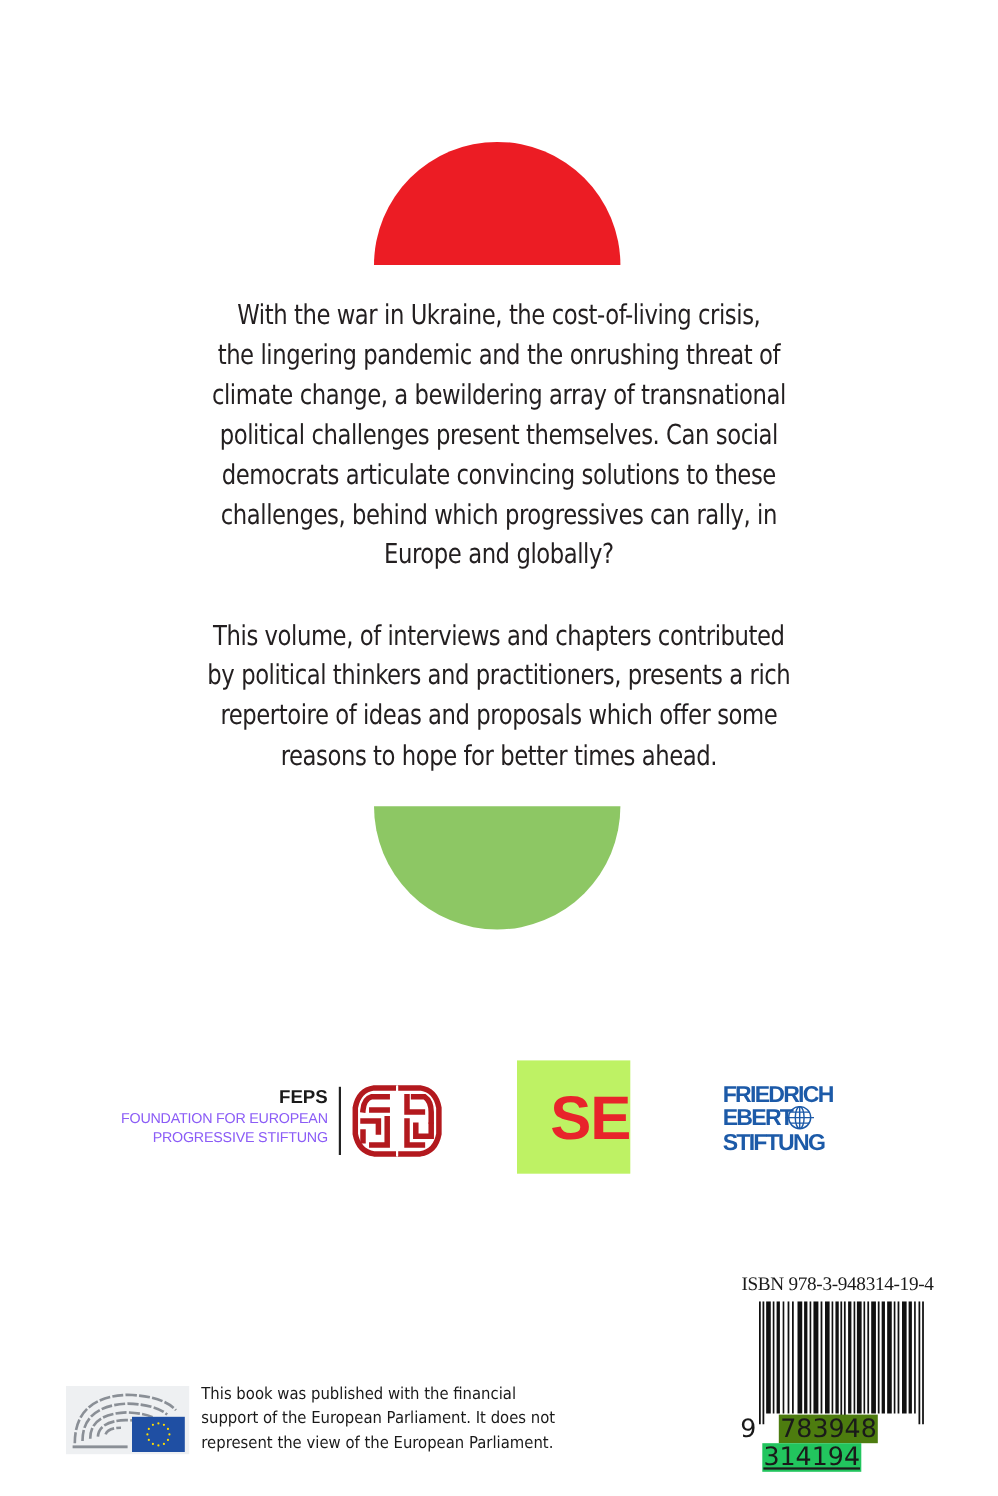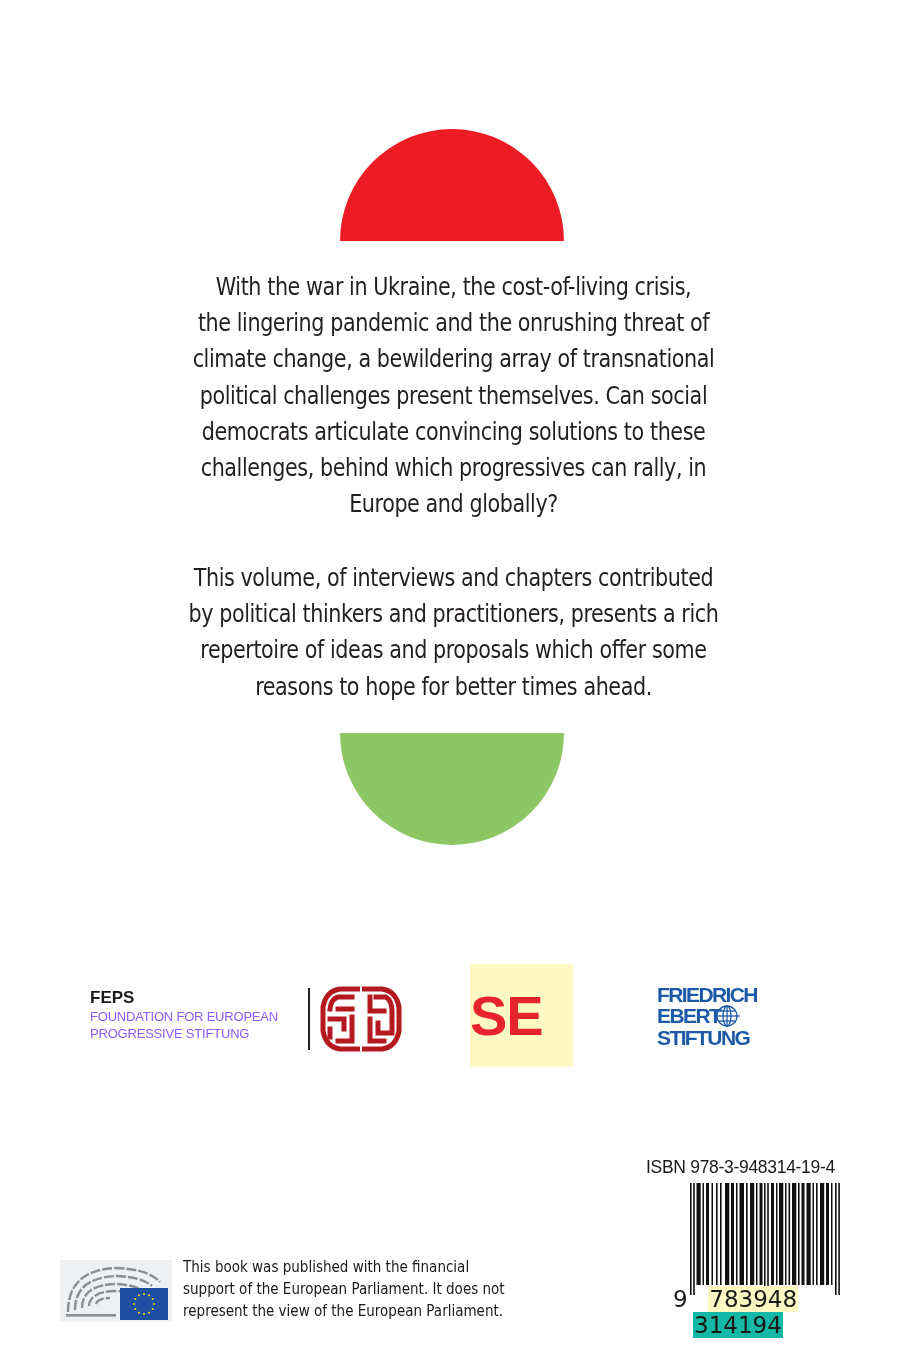--- a/index.html
+++ b/index.html
@@ -6,35 +6,35 @@
     body { width: 907px; height: 1360px; position: relative; overflow: hidden; font-family: "DejaVu Sans Condensed", "DejaVu Sans", sans-serif; color: #231f20; }
     .abs { position: absolute; }
     .semi-red { left: 340px; top: 129px; width: 224px; height: 112px; border-radius: 112px 112px 0 0; }
     .semi-green { left: 340px; top: 733px; width: 224px; height: 112px; border-radius: 0 0 112px 112px; }
     .blurb { left: 100px; width: 707px; text-align: center; font-family: "DejaVu Sans", sans-serif; font-stretch: condensed; font-size: 25px; line-height: 36.2px; letter-spacing: -0.45px; color: #231f20; transform: scaleX(0.92); transform-origin: center top; }
     .blurb p { margin: 0; }
     .blurb-1 { top: 269px; }
     .blurb-2 { top: 560px; }
 
     
-    .feps-text { left: 90px; top: 988px; width: 208px; text-align: left; font-family: "Liberation Sans", sans-serif; }
+    .feps-text { left: 90px; top: 988px; width: 208px; text-align: right; font-family: "Liberation Sans", sans-serif; }
     .feps-abbr { font-weight: bold; font-size: 17px; line-height: 20px; color: #1a1a1a; }
     .feps-name { font-size: 13px; line-height: 17px; color: #8b5cf6; letter-spacing: -0.2px; }
     .feps-divider { left: 308px; top: 988px; width: 1.5px; height: 62px; background: #222; }
     .feps-emblem { left: 318px; top: 983px; width: 86px; height: 72px; }
 
     
-    .se-box { left: 470px; top: 964px; width: 103px; height: 103px; background: #fef9c3; display: flex; align-items: center; justify-content: flex-start; }
+    .se-box { left: 470px; top: 964px; width: 103px; height: 103px; background: #bef264; display: flex; align-items: center; justify-content: flex-end; }
     .se-text { font-family: "Liberation Sans", sans-serif; font-weight: bold; font-size: 56px; color: #e8242b; letter-spacing: -1px; }
 
     
     .fes { left: 656px; top: 983px; width: 120px; height: 66px; }
 
     
-    .isbn-label { left: 646px; top: 1157px; font-family: Liberation Sans, sans-serif; font-size: 17.5px; color: #1a1a1a; letter-spacing: -0.3px; }
+    .isbn-label { left: 674px; top: 1157px; font-family: Liberation Serif, serif; font-size: 17.5px; color: #1a1a1a; letter-spacing: -0.3px; }
     .barcode { left: 690px; top: 1183px; width: 150px; height: 112px; }
     .isbn-digits { left: 673px; top: 1286px; font-family: "DejaVu Sans", sans-serif; font-size: 23px; color: #1a1a1a; }
 
     
     .ep-logo { left: 60px; top: 1260px; width: 112px; height: 62px; background: #eef0f2; }
     .ep-text { left: 183px; top: 1256px; font-family: "DejaVu Sans", sans-serif; font-size: 15px; line-height: 22px; color: #1a1a1a; transform: scaleX(0.9); transform-origin: left top; white-space: nowrap; }
     .ep-text p { margin: 0; }
   </style>
 </head>
 <body>
@@ -147,22 +147,22 @@
     <rect x="136" y="0" width="3" height="102"></rect>
       <rect x="141" y="0" width="1.5" height="102"></rect>
 
     <rect x="145" y="0" width="1.6" height="112"></rect>
       <rect x="148.3" y="0" width="1.6" height="112"></rect>
   </g>
 </svg>
 <div class="abs isbn-digits">
   <span>9</span>
   <span style="display:inline-block;width:6px;"></span>
-  <span style="background:#fef9c3;padding:0 1px;">783948</span>
-  <span style="background:#14b8a6;padding:0 1px;margin-left:20px;">314194</span>
+  <span style="background:#4d7c0f;padding:0 1px;">783948</span>
+  <span style="background:#22c55e;padding:0 1px;margin-left:20px;text-decoration:underline;">314194</span>
 </div>
 
 <svg class="abs ep-logo" viewBox="0 0 112 62">
   <rect width="112" height="62" fill="#eef0f2"></rect>
   <g fill="none" stroke="#8a8f96" stroke-width="2.4" stroke-dasharray="10 2">
     <path d="M8 52 Q8 10 56 8 Q88 9 100 22"></path>
     <path d="M15 50 Q15 18 56 16 Q82 17 92 26"></path>
     <path d="M22 48 Q22 25 56 24 Q74 25 82 30"></path>
     <path d="M29 46 Q30 32 54 31 Q64 31 68 33"></path>
     <path d="M36 44 Q38 38 50 38"></path>

